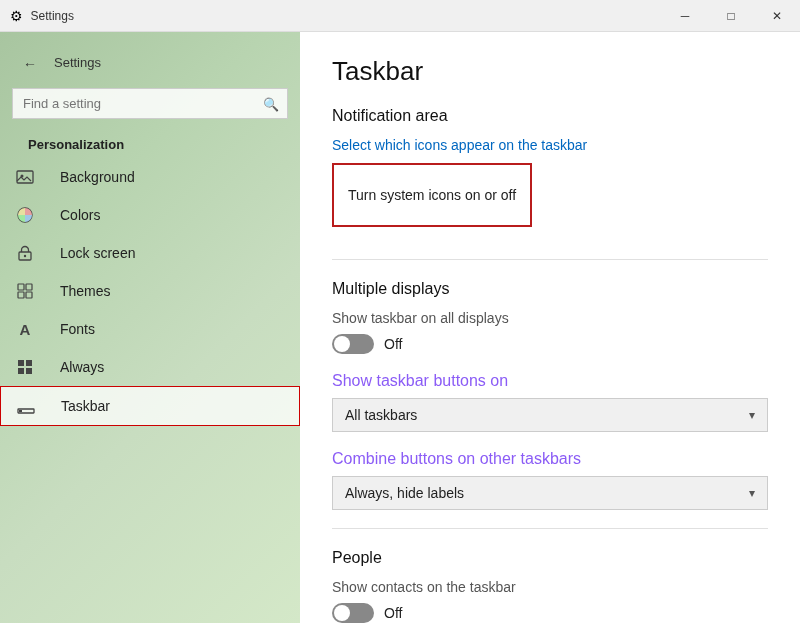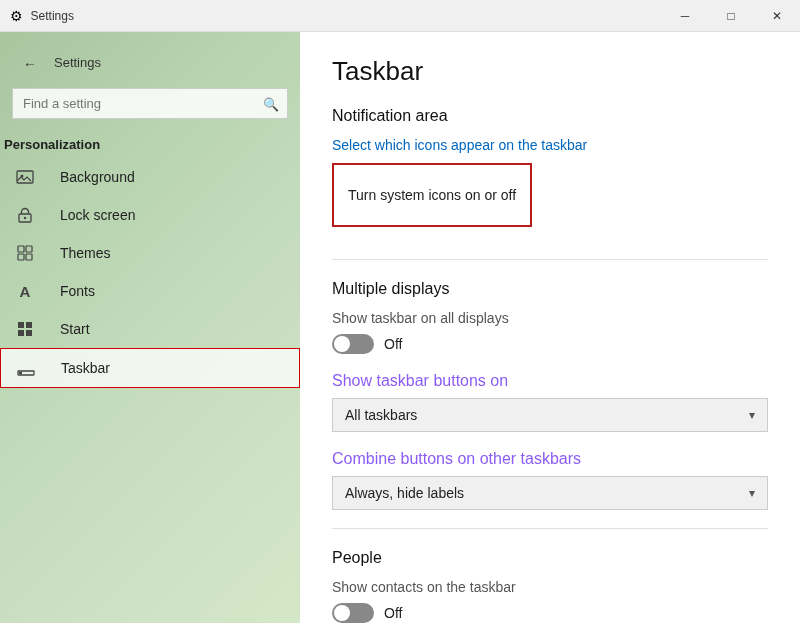--- a/index.html
+++ b/index.html
@@ -115,21 +115,21 @@
     .search-icon-btn {
       position: absolute;
       right: 8px;
       top: 50%;
       transform: translateY(-50%);
       font-size: 13px;
       color: #555;
       cursor: pointer;
     }
     .section-label {
-      padding: 6px 4px;
+      padding: 6px 28px;
       font-size: 13px;
       font-weight: 600;
       color: #222;
     }
     .nav-item {
       display: flex;
       align-items: center;
       gap: 26px;
       padding: 10px 16px;
       cursor: pointer;
@@ -298,20 +298,32 @@
         <span class="nav-icon">
           <svg width="18" height="18" viewBox="0 0 18 18" fill="none">
               <rect x="1" y="3" width="16" height="12" rx="1" stroke="#444" stroke-width="1.3"></rect>
               <circle cx="6" cy="8" r="1.5" fill="#444"></circle>
               <path d="M1 13l4-4 3 3 3-3 4 4" stroke="#444" stroke-width="1.2" fill="none"></path>
             </svg>
         </span>
         <span>Background</span>
       </div>
 
+      <div class="nav-item">
+        <span class="nav-icon">
+          <svg width="18" height="18" viewBox="0 0 18 18">
+              <circle cx="9" cy="9" r="7" fill="none" stroke="#444" stroke-width="1.3"></circle>
+              <path d="M9 2 A7 7 0 0 1 16 9 L9 9 Z" fill="#e8a0a0"></path>
+              <path d="M16 9 A7 7 0 0 1 9 16 L9 9 Z" fill="#a0c8e8"></path>
+              <path d="M9 16 A7 7 0 0 1 2 9 L9 9 Z" fill="#a0e8a0"></path>
+              <path d="M2 9 A7 7 0 0 1 9 2 L9 9 Z" fill="#e8e0a0"></path>
+            </svg>
+        </span>
+        <span>Colors</span>
+      </div>
 
       <div class="nav-item">
         <span class="nav-icon">
           <svg width="18" height="18" viewBox="0 0 18 18">
               <rect x="3" y="8" width="12" height="8" rx="1" fill="none" stroke="#444" stroke-width="1.3"></rect>
               <path d="M5.5 8V6a3.5 3.5 0 0 1 7 0v2" fill="none" stroke="#444" stroke-width="1.3"></path>
               <circle cx="9" cy="12" r="1.2" fill="#444"></circle>
             </svg>
         </span>
         <span>Lock screen</span>
@@ -336,21 +348,21 @@
 
       <div class="nav-item">
         <span class="nav-icon">
           <svg width="18" height="18" viewBox="0 0 18 18">
               <rect x="2" y="2" width="6" height="6" fill="#444"></rect>
               <rect x="10" y="2" width="6" height="6" fill="#444"></rect>
               <rect x="2" y="10" width="6" height="6" fill="#444"></rect>
               <rect x="10" y="10" width="6" height="6" fill="#444"></rect>
             </svg>
         </span>
-        <span>Start</span>
+        <span>Always</span>
       </div>
 
       <div class="nav-item active">
         <span class="nav-icon">
           <svg width="18" height="18" viewBox="0 0 18 18">
               <rect x="1" y="12" width="16" height="4" rx="0.5" fill="none" stroke="#444" stroke-width="1.3"></rect>
               <rect x="2" y="13" width="3" height="2" fill="#444"></rect>
             </svg>
         </span>
         <span>Taskbar</span>

